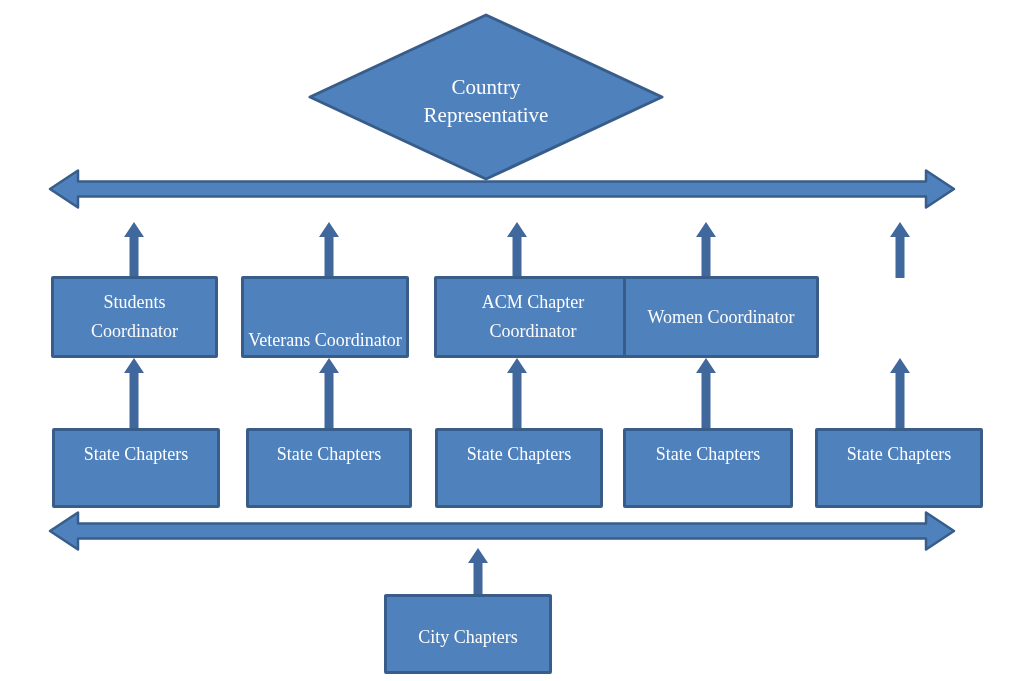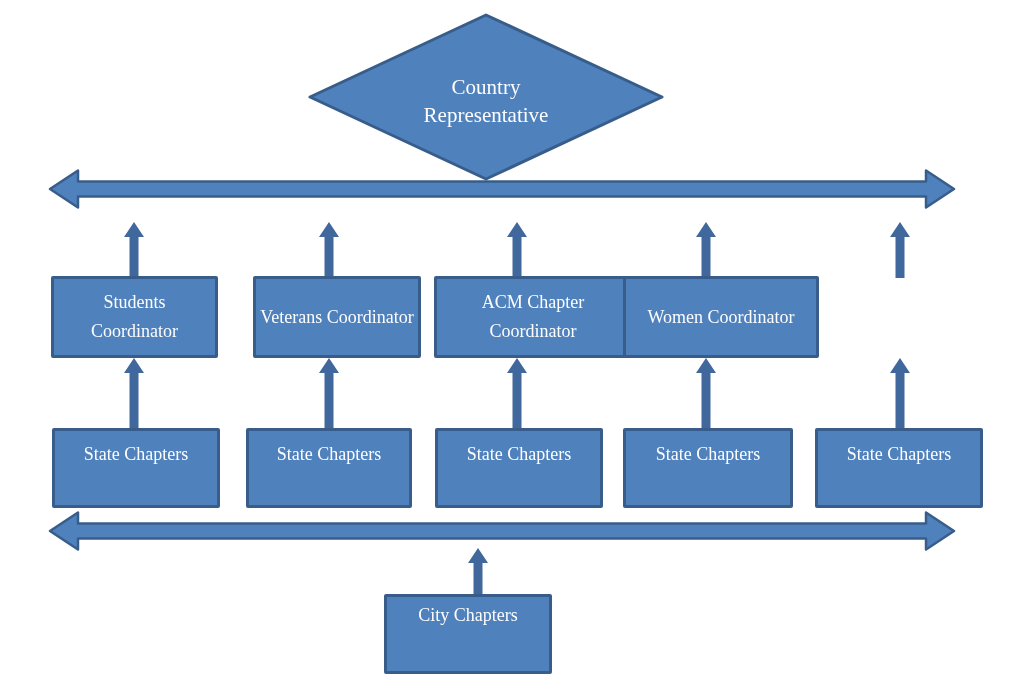--- a/index.html
+++ b/index.html
@@ -42,26 +42,26 @@
     height: 80px;
     line-height: 26px;
     padding-top: 10px;
   }
   .node.city {
     left: 384px;
     top: 594px;
     width: 168px;
     height: 80px;
     line-height: 26px;
-    padding-top: 5px;
+    padding-top: 27px;
   }
 
   
   .col0.coordinator { left: 51px;  width: 167px; }
-  .col1.coordinator { left: 253px; width: 168px; }
+  .col1.coordinator { left: 241px; width: 168px; align-items: flex-end; }
   .col2.coordinator { left: 434px; width: 198px; }
   .col3.coordinator { left: 623px; width: 196px; }
   .col4.coordinator { left: 816px; width: 168px; }
 
   .col0.state { left: 52px;  width: 168px; }
   .col1.state { left: 246px; width: 166px; }
   .col2.state { left: 435px; width: 168px; }
   .col3.state { left: 623px; width: 170px; }
   .col4.state { left: 815px; width: 168px; }
 

